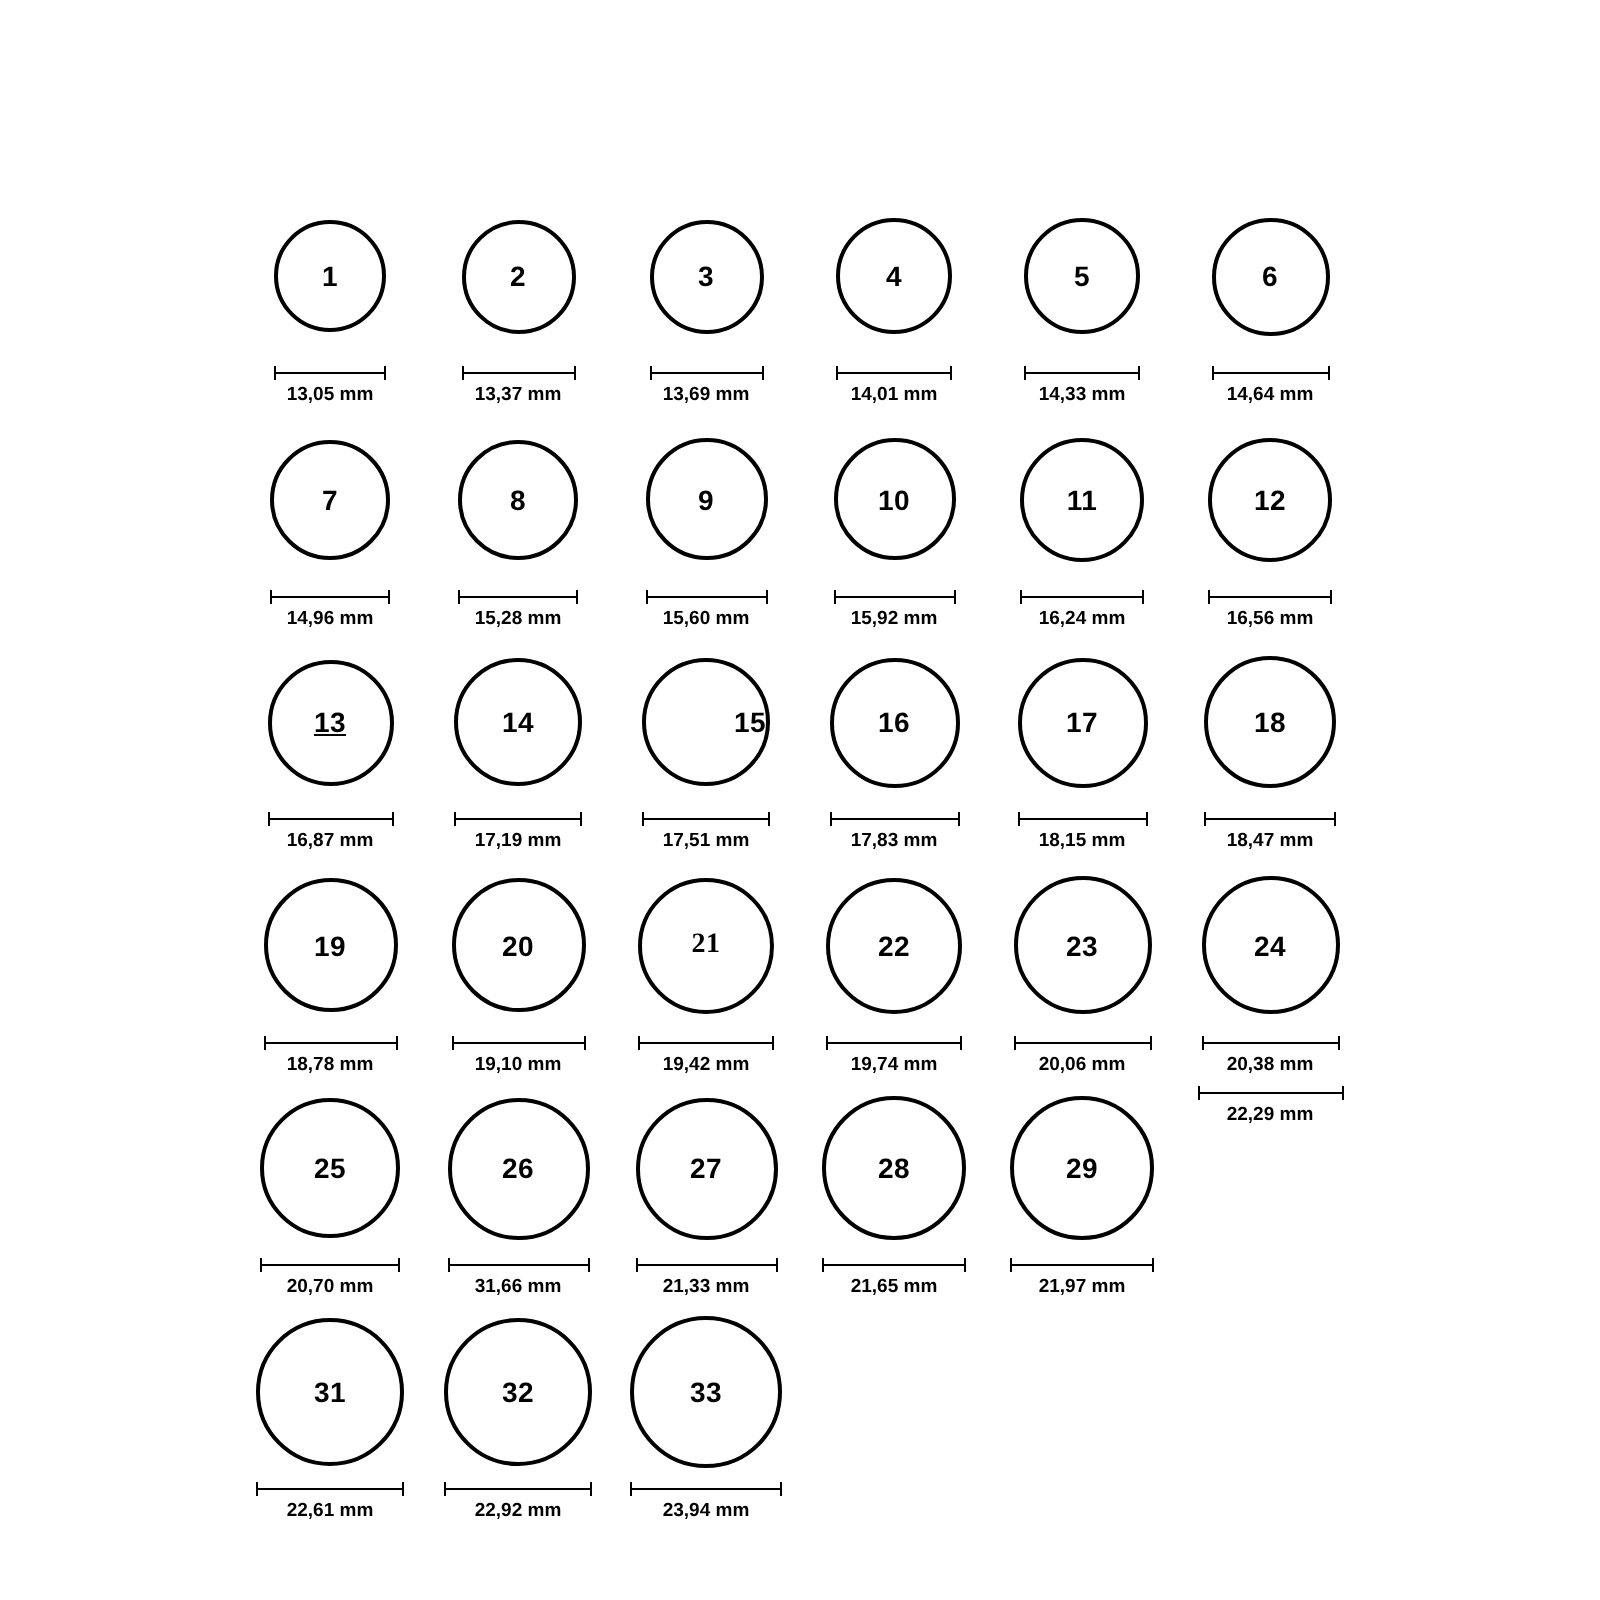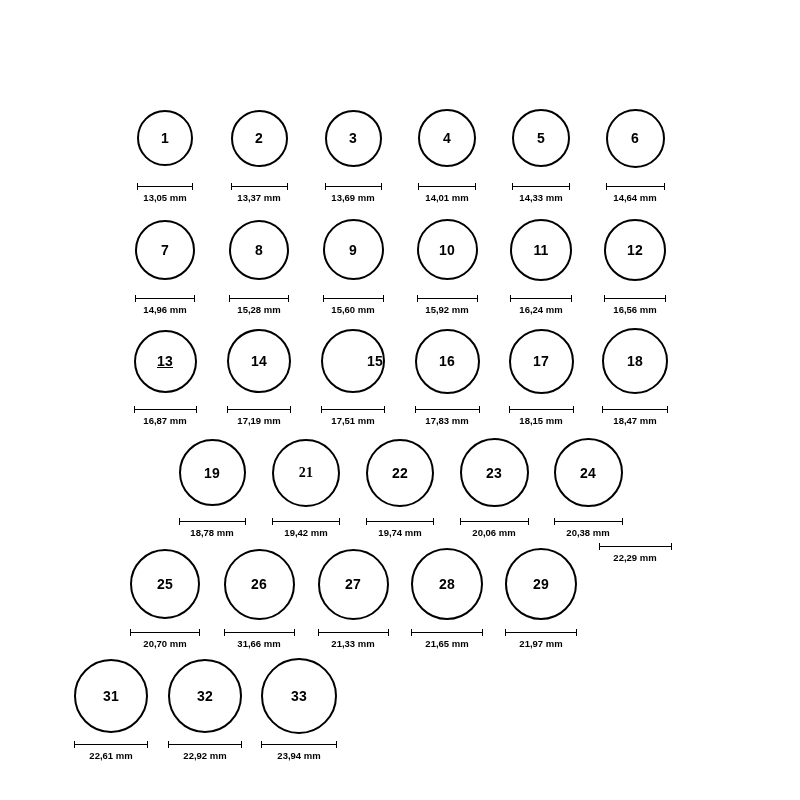--- a/index.html
+++ b/index.html
@@ -365,20 +365,34 @@
         <div class="dim">
           <div class="dim-bar" style="width: 67px;">
             <span class="tick left"></span>
             <span class="tick right"></span>
           </div>
           <div class="dim-label">18,78 mm</div>
         </div>
       </div>
       <div class="size-cell">
         <div class="ring-wrap">
+          <div class="ring" style="width: 67px; height: 67px;">
+            <span class="ring-number">20</span>
+          </div>
+        </div>
+        <div class="dim">
+          <div class="dim-bar" style="width: 67px;">
+            <span class="tick left"></span>
+            <span class="tick right"></span>
+          </div>
+          <div class="dim-label">19,10 mm</div>
+        </div>
+      </div>
+      <div class="size-cell">
+        <div class="ring-wrap">
           <div class="ring" style="width: 68px; height: 68px; font-family: Liberation Serif, serif;">
             <span class="ring-number">21</span>
           </div>
         </div>
         <div class="dim">
           <div class="dim-bar" style="width: 68px;">
             <span class="tick left"></span>
             <span class="tick right"></span>
           </div>
           <div class="dim-label">19,42 mm</div>
@@ -501,21 +515,21 @@
       <div class="size-cell">
         <div class="dim">
           <div class="dim-bar" style="width: 73px;">
             <span class="tick left"></span>
             <span class="tick right"></span>
           </div>
           <div class="dim-label">22,29 mm</div>
         </div>
       </div>
     </div>
-    <div class="chart-row" style="justify-content: flex-start; padding-left: 64px; text-align: right;">
+    <div class="chart-row" style="justify-content: flex-start; padding-left: 118px; text-align: right;">
       <div class="size-cell">
         <div class="ring-wrap">
           <div class="ring" style="width: 74px; height: 74px;">
             <span class="ring-number">31</span>
           </div>
         </div>
         <div class="dim">
           <div class="dim-bar" style="width: 74px;">
             <span class="tick left"></span>
             <span class="tick right"></span>

